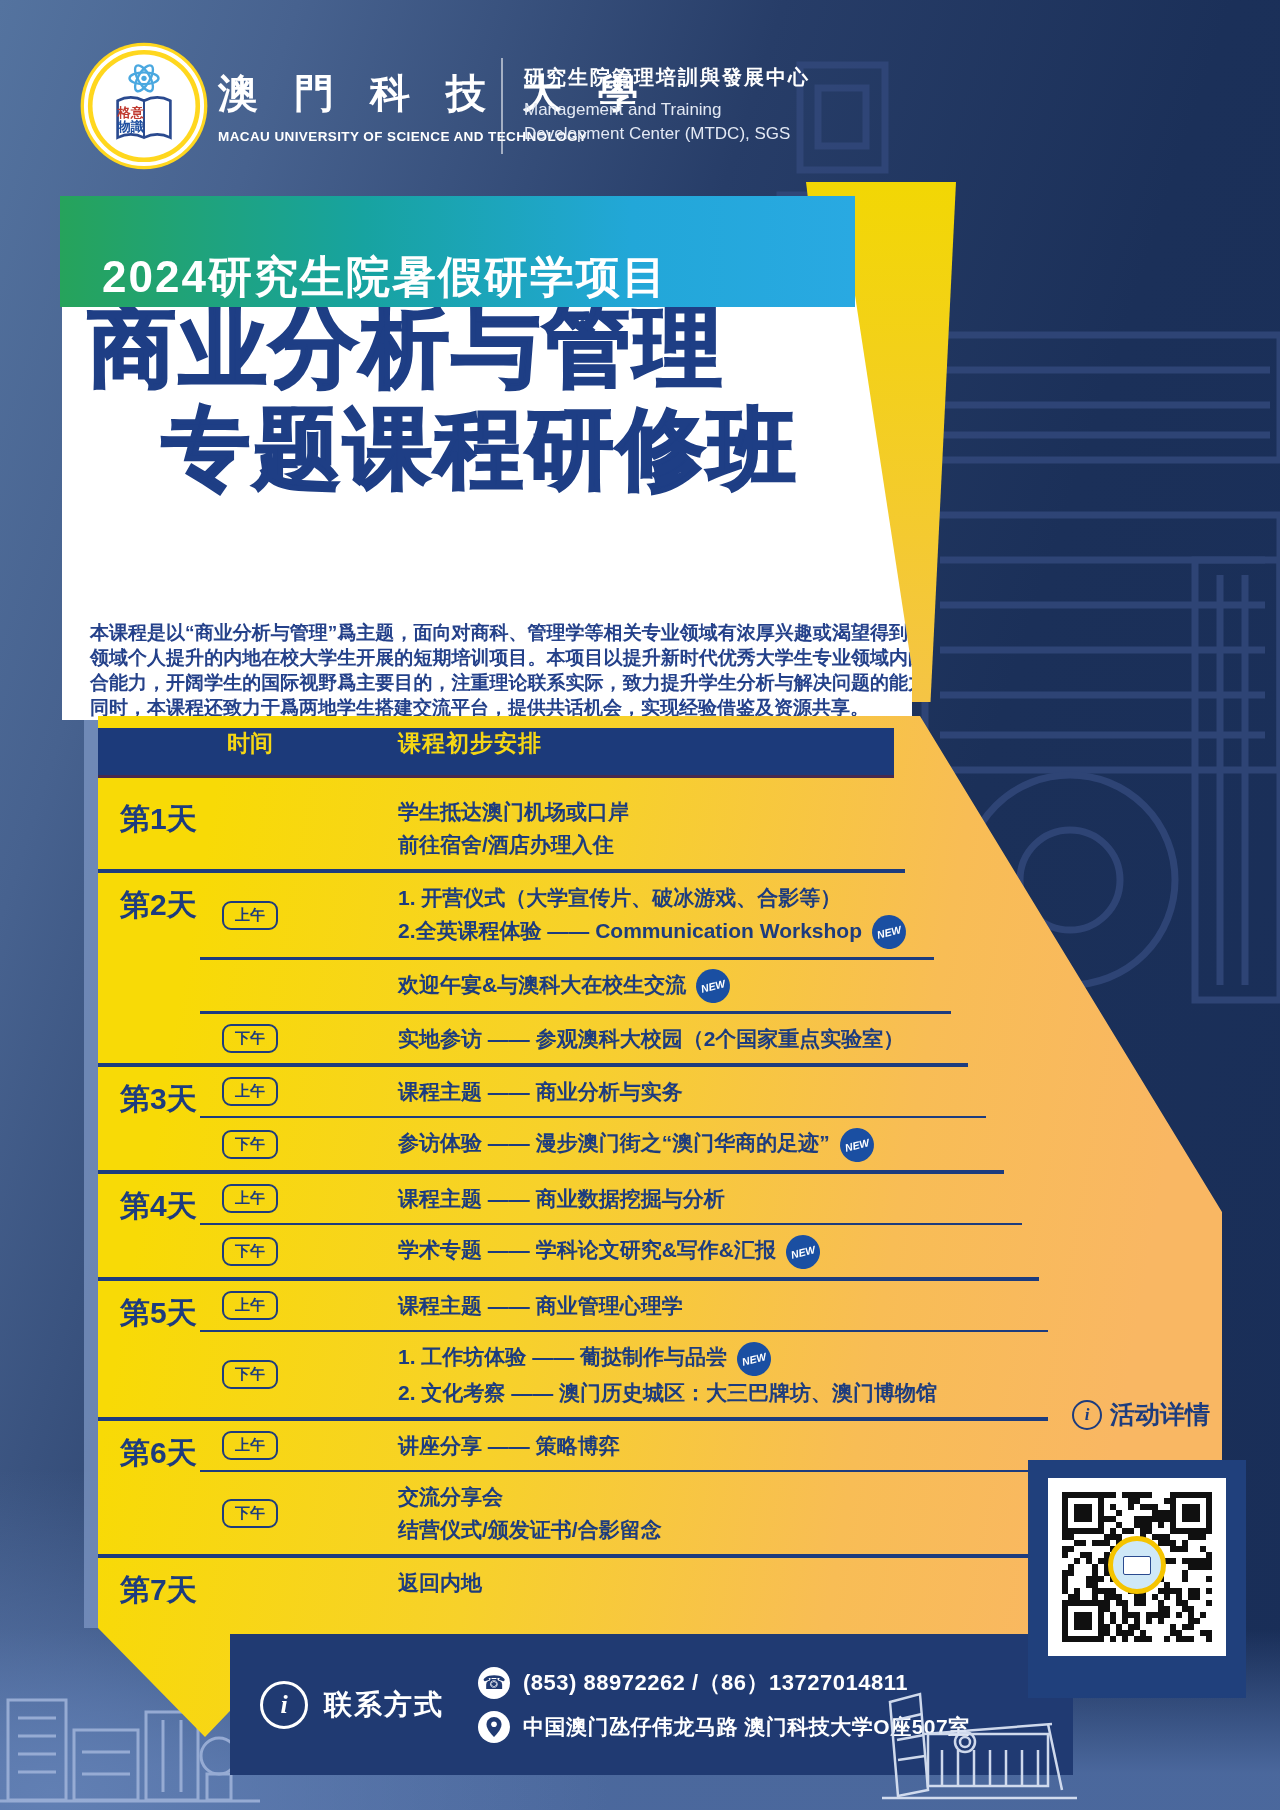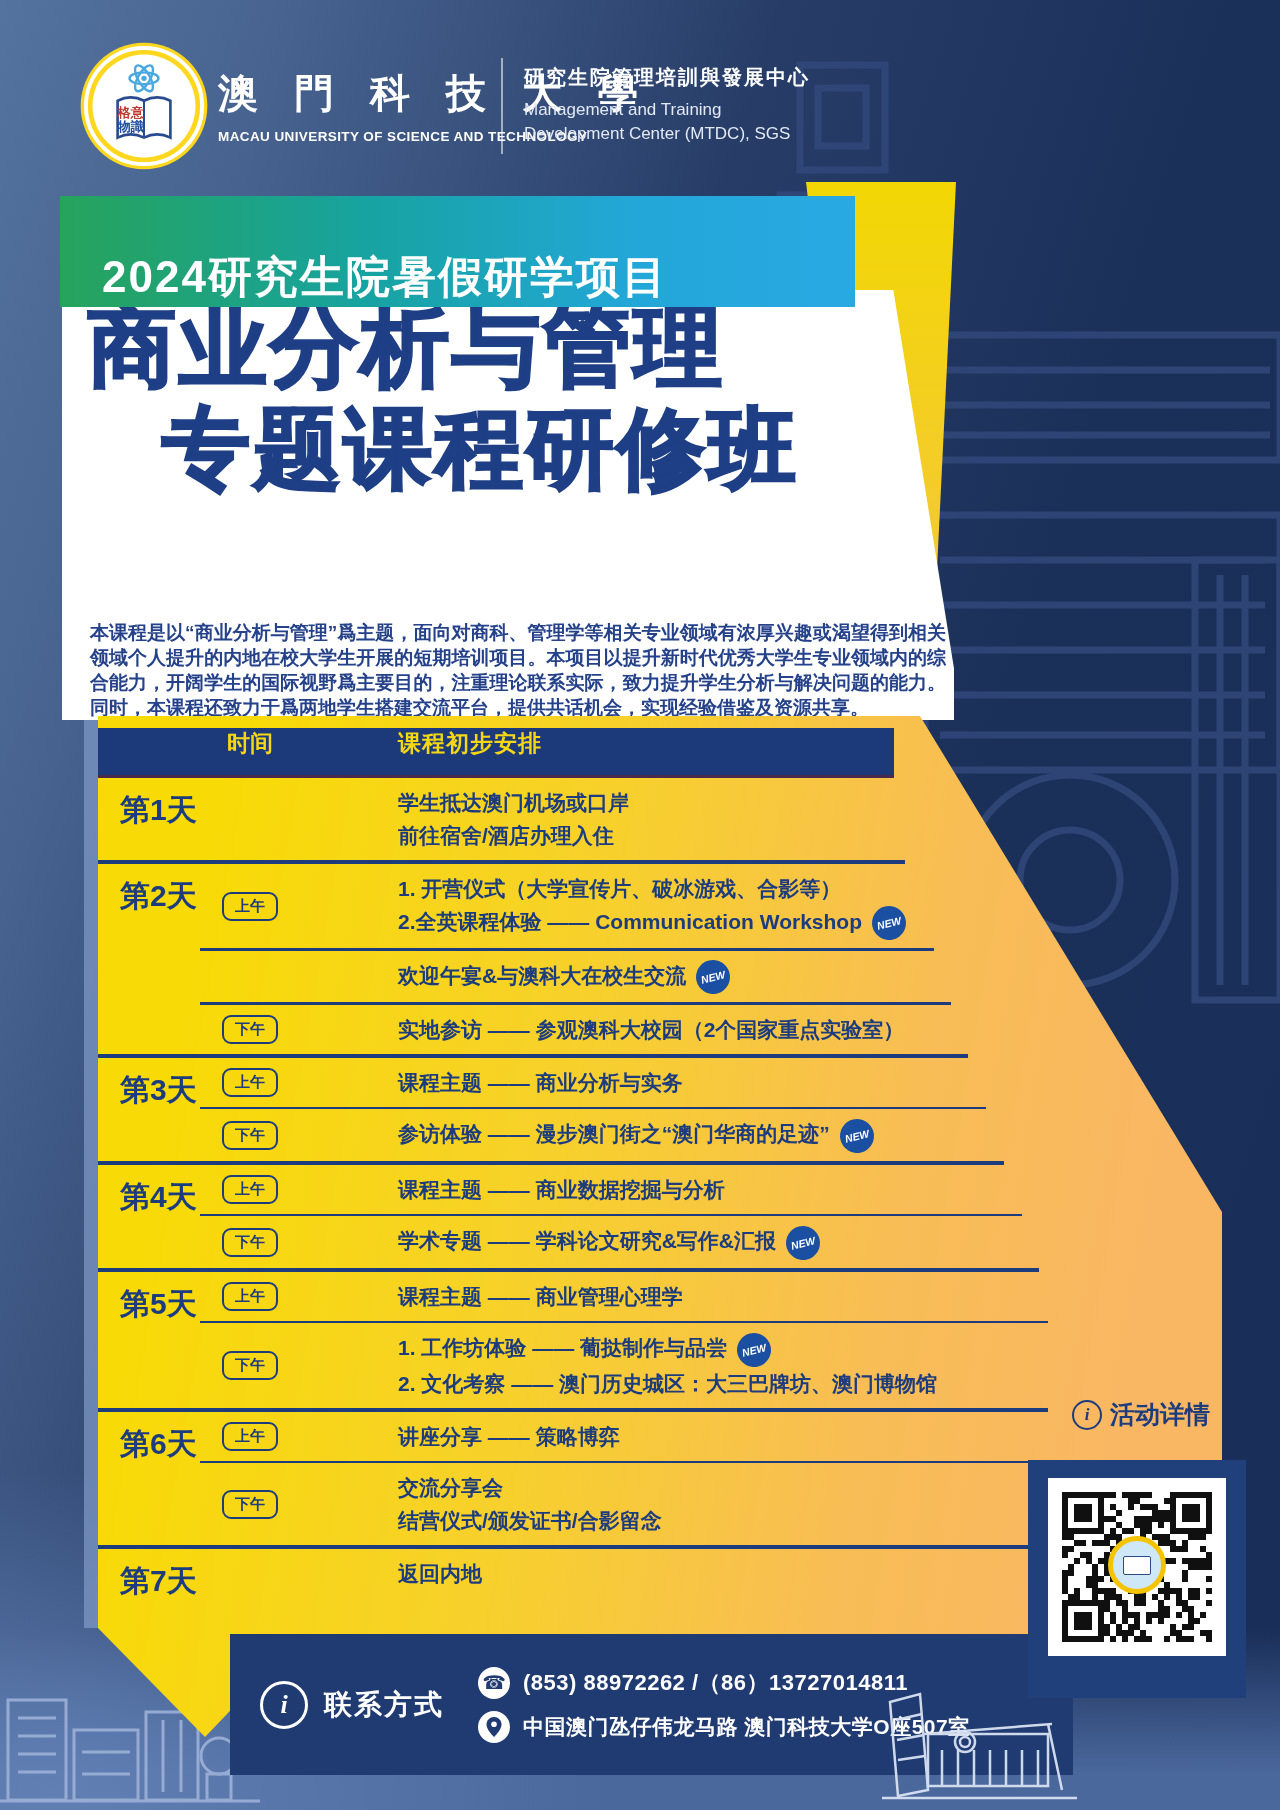--- a/index.html
+++ b/index.html
@@ -23,21 +23,21 @@
   .hdr-divider{position:absolute;left:501px;top:58px;width:2px;height:96px;background:rgba(255,255,255,.55);}
   .dept-block{position:absolute;left:524px;top:64px;}
   .dept-zh{font-size:20px;font-weight:600;letter-spacing:2px;}
   .dept-en{font-size:17px;color:#e3e9f4;line-height:24px;margin-top:7px;}
 
   
   .deco-yellow-tr{position:absolute;left:806px;top:182px;width:150px;height:520px;z-index:1;
     background:linear-gradient(180deg,#f2d704,#f5c445);
     clip-path:polygon(0 0,100% 0,83% 100%,42% 100%);}
   .panel-white{position:absolute;left:62px;top:290px;width:850px;height:430px;background:#fff;z-index:2;
-    clip-path:polygon(0 0,93.2% 0,100% 88%,100% 100%,0 100%);padding-left:42px;}
+    clip-path:polygon(0 0,93.2% 0,100% 88%,100% 100%,0 100%);}
   .left-strip{position:absolute;left:84px;top:716px;width:14px;height:912px;background:#7e97c4;opacity:.75;z-index:2;}
 
   .banner{position:absolute;left:60px;top:196px;width:795px;height:111px;z-index:3;display:flex;align-items:flex-end;
     background:linear-gradient(90deg,#26a35b 0%,#17a3a0 38%,#22a7d8 72%,#29a9e2 100%);}
   .banner-text{color:#fff;font-size:44px;font-weight:800;letter-spacing:2px;padding-left:42px;}
 
   .main-title{position:absolute;left:26px;top:6px;color:#1e3e85;font-weight:900;font-size:88px;line-height:1.16;
     letter-spacing:3px;-webkit-text-stroke:2.5px #1e3e85;}
   .title-l2{margin-left:74px;}
 
@@ -49,21 +49,21 @@
 
   
   .card{position:absolute;left:98px;top:716px;width:1124px;height:1024px;z-index:5;
     background:linear-gradient(100deg,#f8da06 10%,#f7d12a 40%,#f8bd55 68%,#f9b763 88%);
     clip-path:polygon(0 0,822px 0,1124px 496px,1124px 884px,1032px 974px,152px 974px,107px 1021px,0 912px);}
   .sched-header{margin-top:12px;width:796px;height:47px;background:#1c3a7a;display:flex;
     border-bottom:3px solid #472a4e;}
   .h-spacer{width:96px;}
   .h-time{width:112px;text-align:center;color:#f6d714;font-size:23px;font-weight:800;}
   .h-content{margin-left:92px;color:#f6d714;font-size:23px;font-weight:800;letter-spacing:1px;}
-  .sched-body{width:1124px;}
+  .sched-body{width:1124px;margin-top:9px;}
   .day-block{display:flex;}
   .day-label{width:102px;padding:12px 0 0 22px;color:#1d3c7e;font-size:30px;font-weight:900;box-sizing:border-box;}
   .rows{flex:1;}
   .row{display:flex;padding:8px 0;}
   .time-cell{width:100px;display:flex;justify-content:center;align-items:center;}
   .time-badge{border:2.5px solid #1d3c7e;border-radius:9px;color:#1d3c7e;font-size:15px;font-weight:800;
     padding:3px 11px;background:transparent;}
   .content-cell{flex:1;padding-left:98px;}
   .line{color:#1d3c7e;font-size:21px;font-weight:800;line-height:33px;white-space:nowrap;}
   .new-badge{display:inline-flex;align-items:center;justify-content:center;width:34px;height:34px;border-radius:50%;

